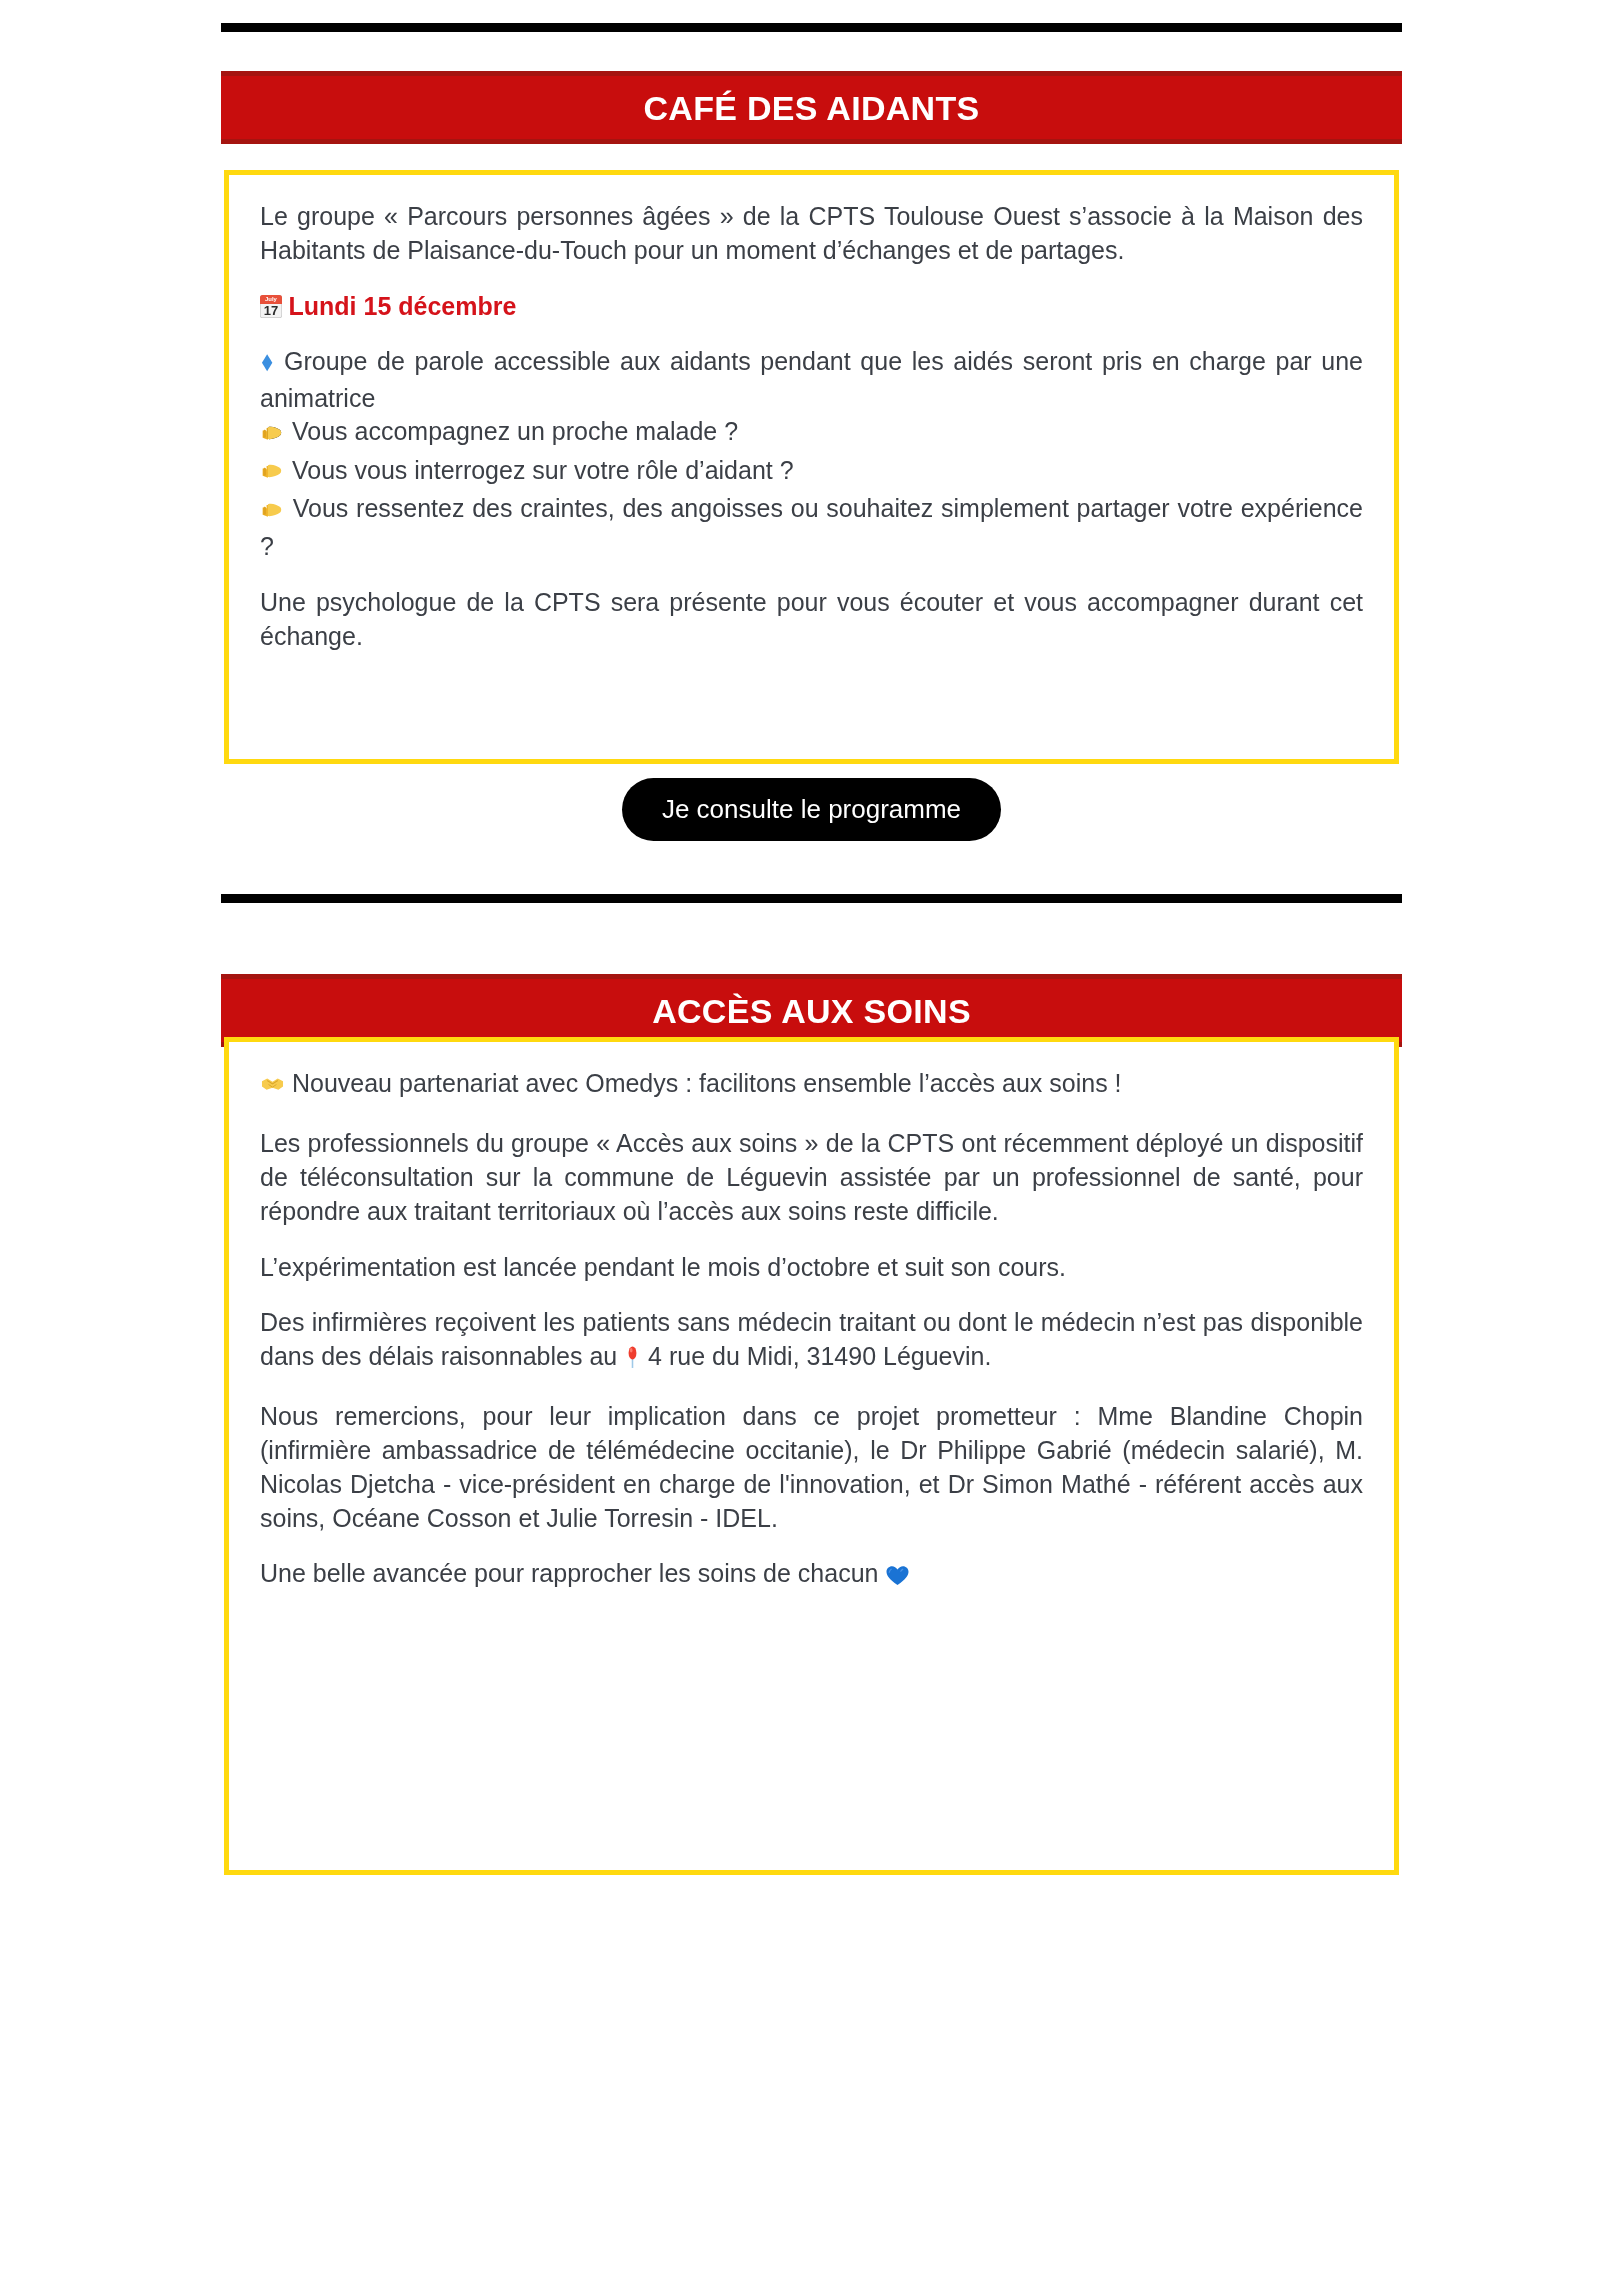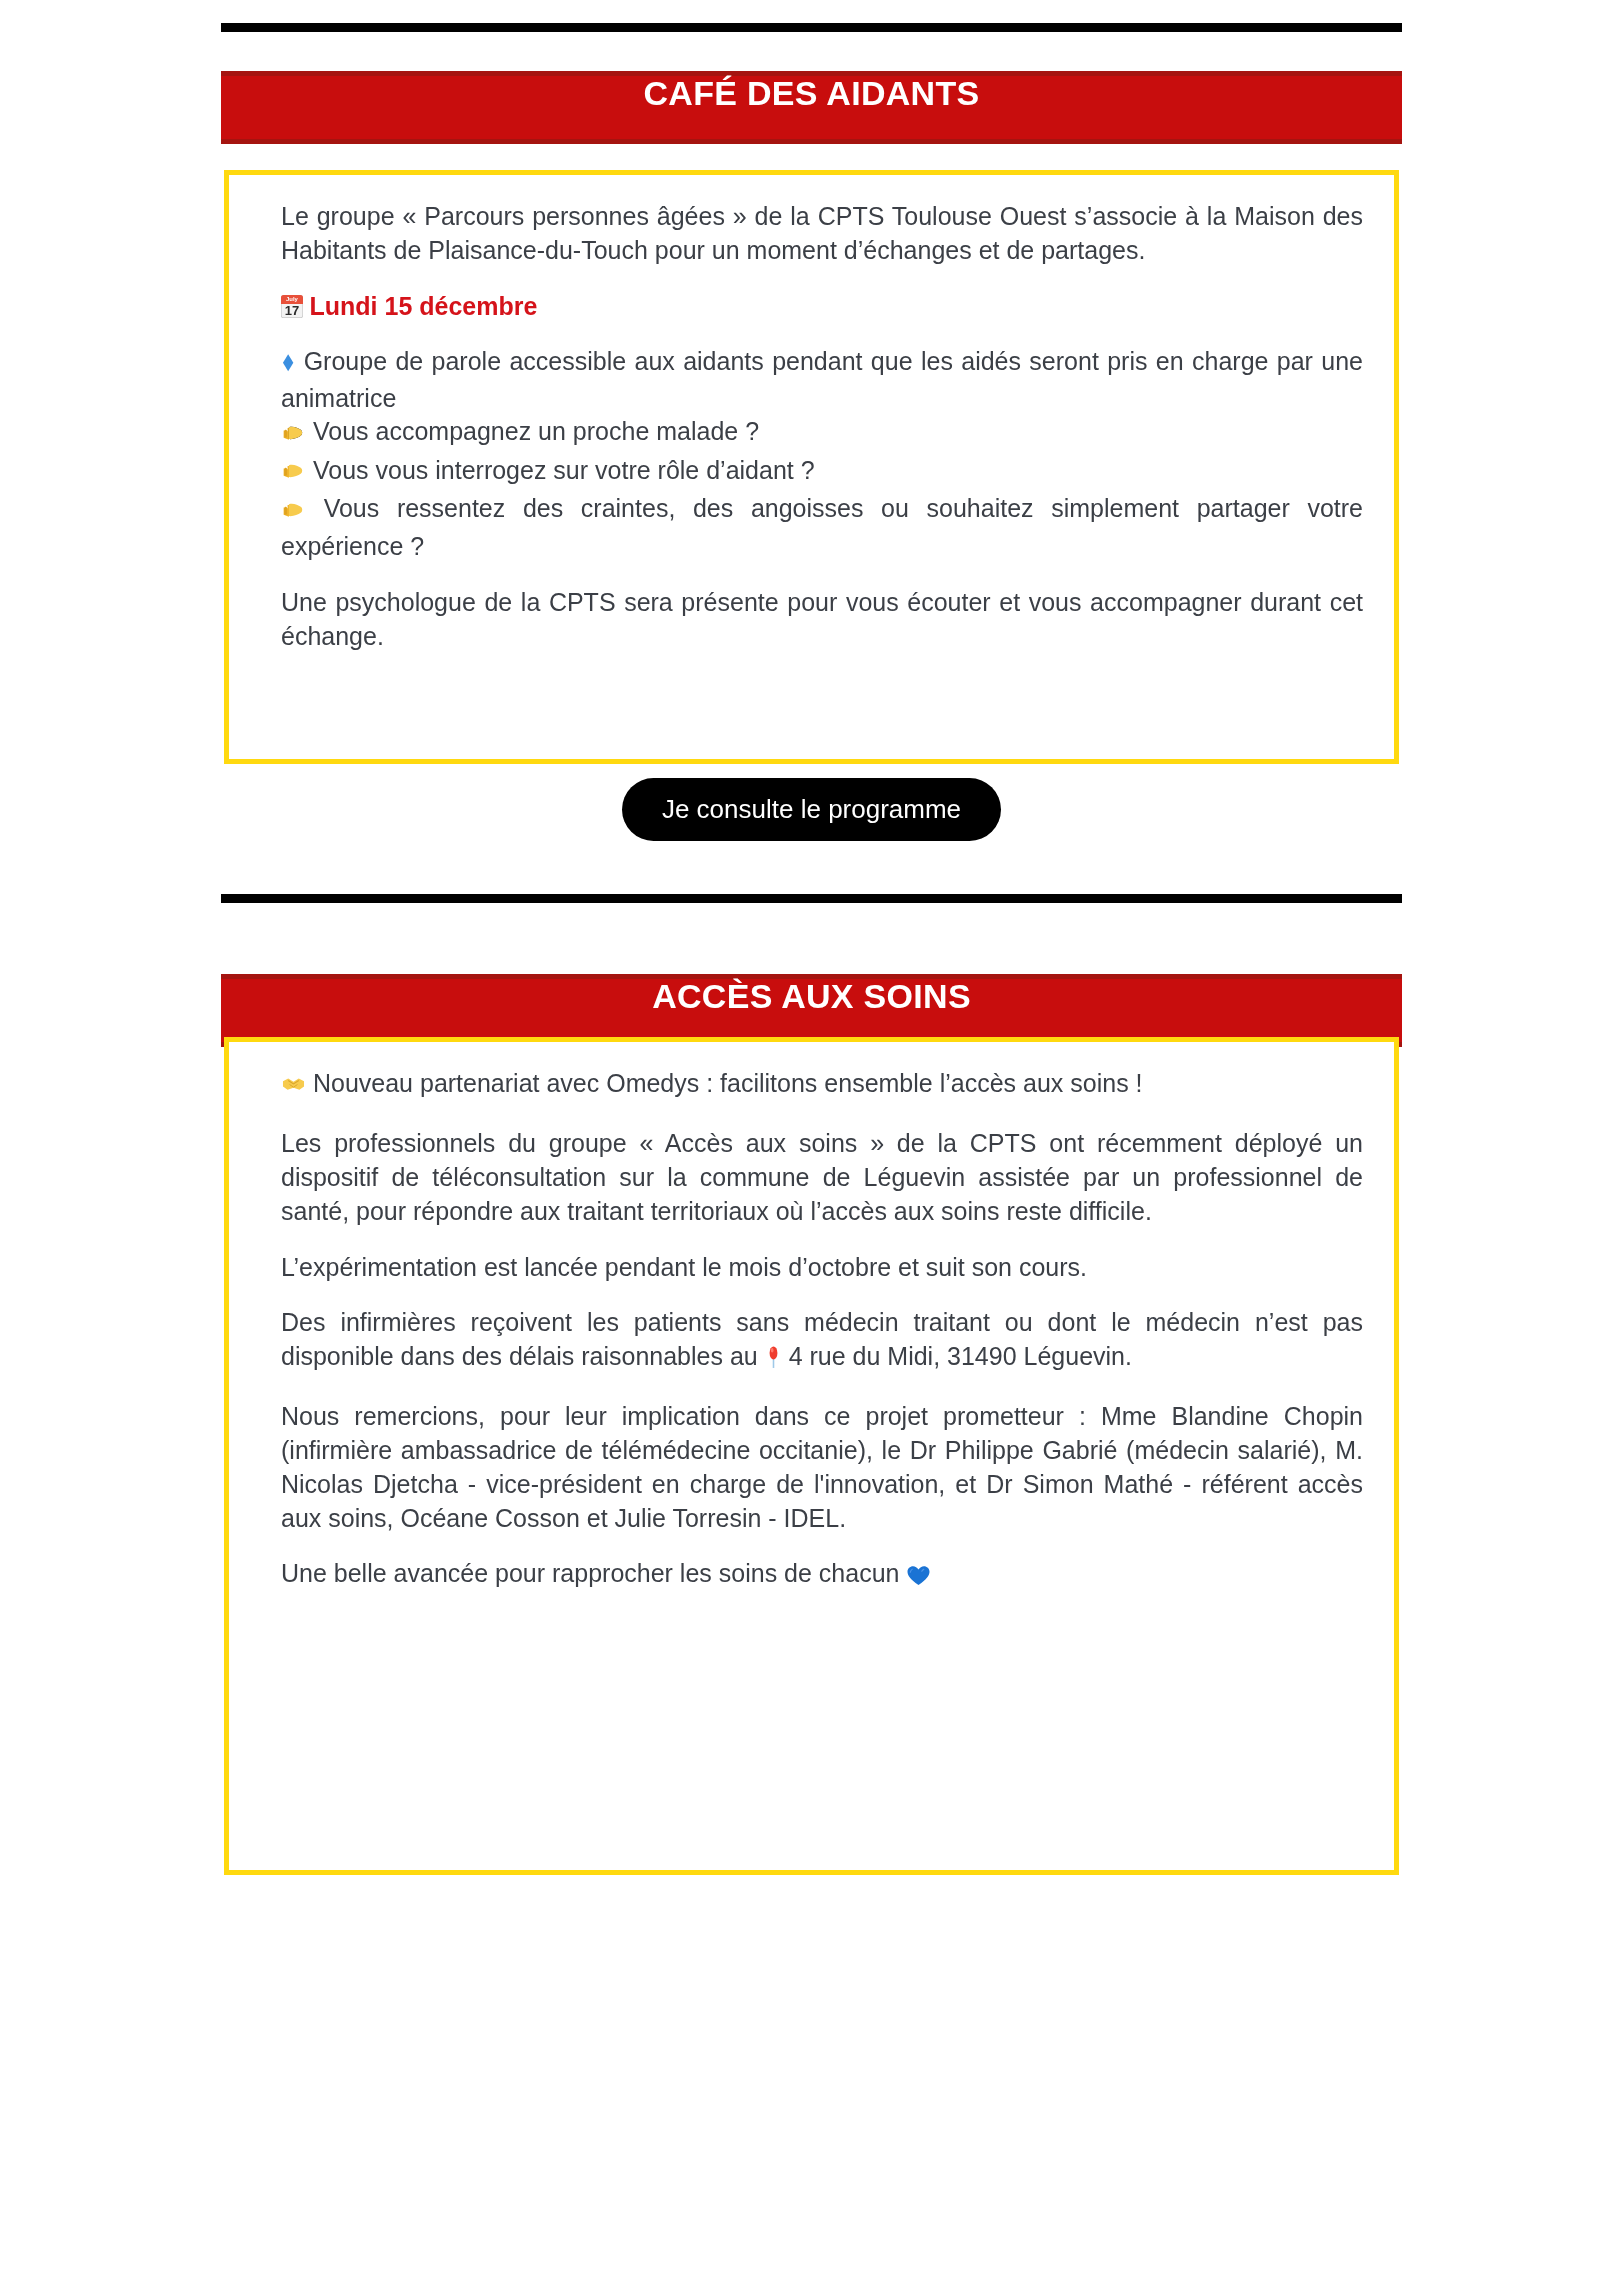--- a/index.html
+++ b/index.html
@@ -35,20 +35,21 @@
   
   .banner {
     position: absolute;
     left: 221px;
     width: 1181px;
     box-sizing: border-box;
     background: #c80d0d;
     border-top: 5.9px solid #a51410;
     border-bottom: 5.9px solid #a51410;
     display: flex;
+    align-items: center;
     justify-content: center;
   }
   .banner-title {
     color: #ffffff;
     font-size: 34px;
     font-weight: bold;
     letter-spacing: 0.3px;
     line-height: 1;
     text-align: center;
   }
@@ -56,21 +57,20 @@
   .banner-acces { top: 974px; height: 73px; }
 
   
   .card {
     position: absolute;
     left: 224px;
     width: 1175px;
     box-sizing: border-box;
     background: #ffffff;
     border: 5.2px solid #ffd90f;
-    padding-left: 21px;
   }
   .card-cafe  { top: 170px;  height: 594px; }
   .card-acces { top: 1037px; height: 838px; }
 
   .card-inner {
     padding: 25px 31px 0 31px;
   }
 
   p.body-text {
     margin: 0 0 22px 0;

